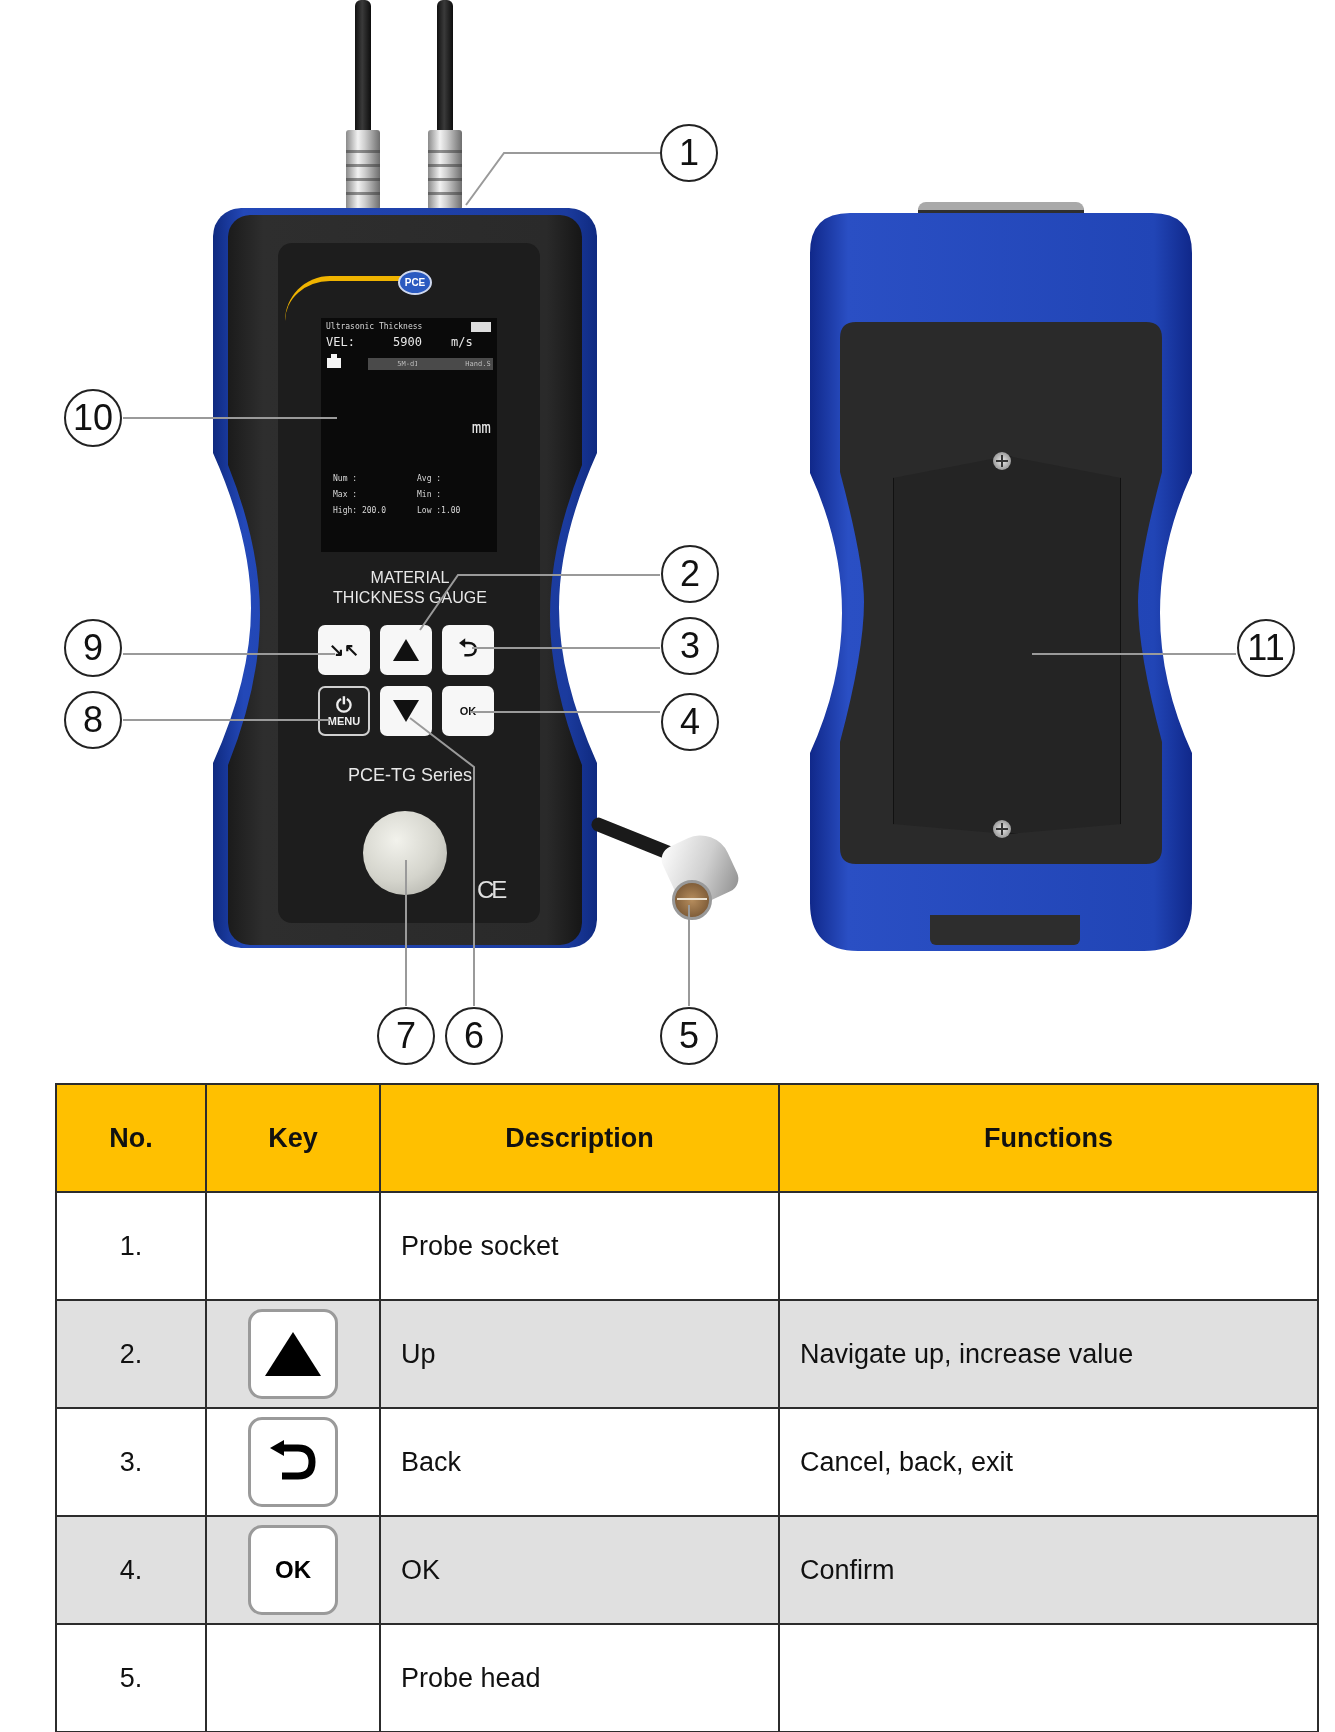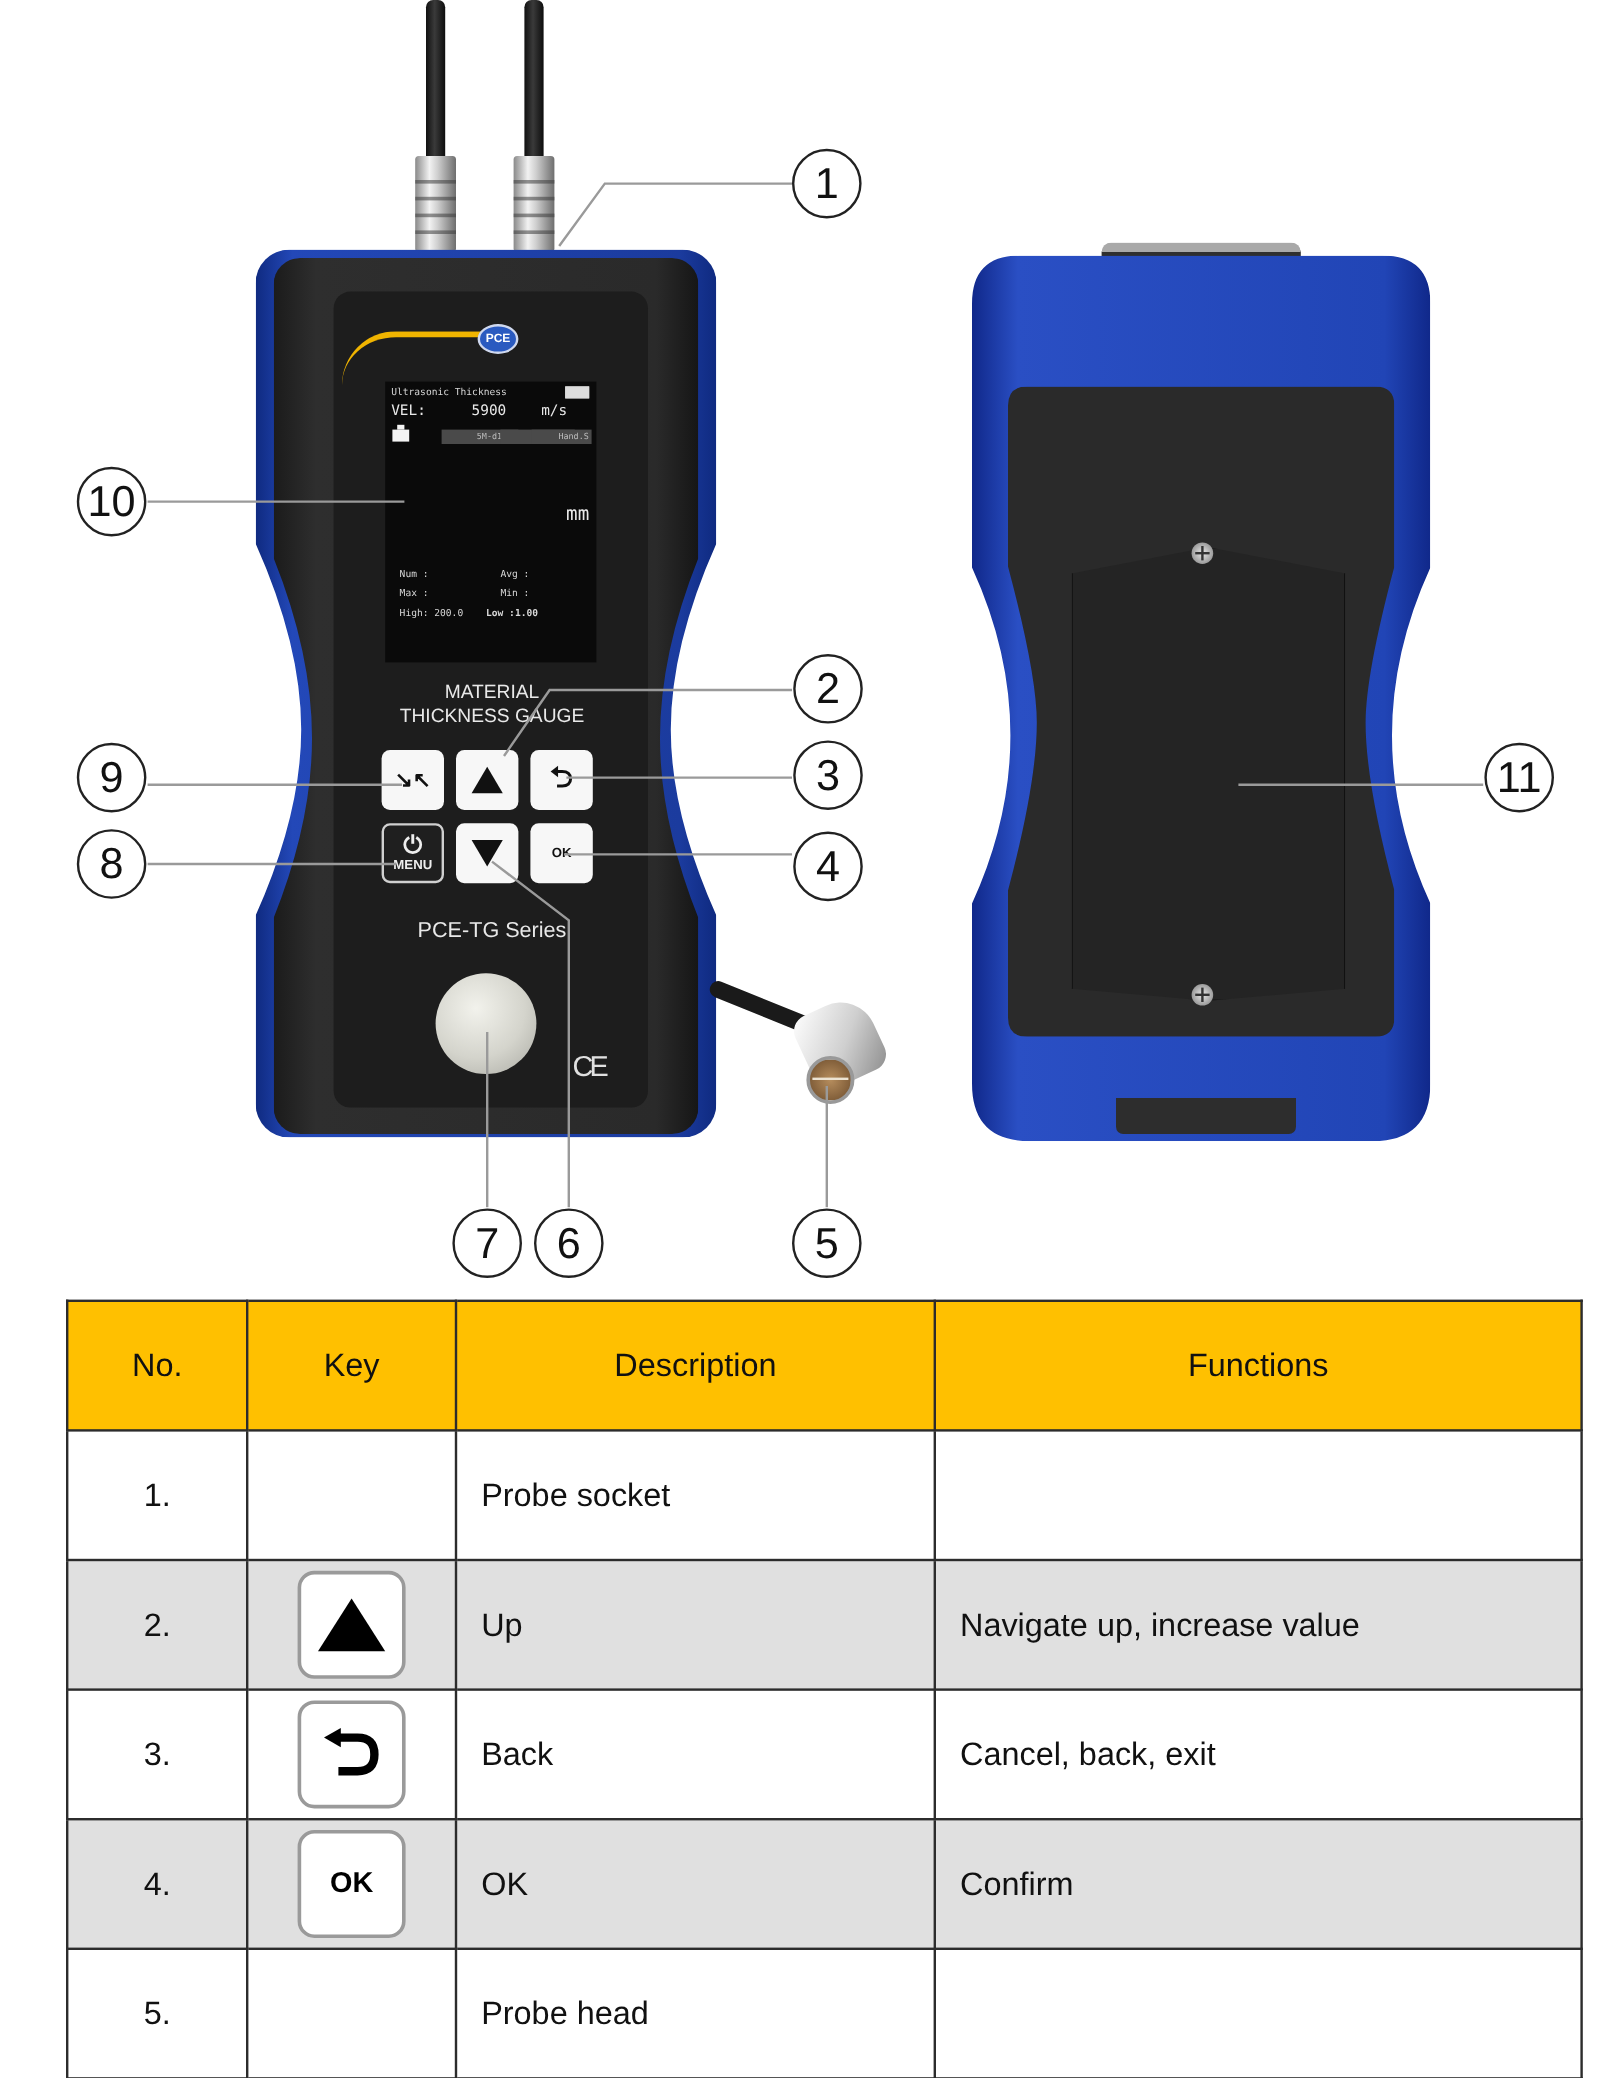--- a/index.html
+++ b/index.html
@@ -58,21 +58,21 @@
   .screw:after { top:3px; bottom:3px; left:8px; width:2px; }
   .back-bottom { position:absolute; left:930px; top:915px; width:150px; height:30px; background:#2d2d2d; border-radius:0 0 6px 6px; }
 
   
   .callout { position:absolute; width:58px; height:58px; border:2px solid #222; border-radius:50%; background:#fff; box-sizing:border-box; display:flex; align-items:center; justify-content:center; font-size:36px; color:#111; font-family:"Liberation Sans", sans-serif; }
   svg.leaders { position:absolute; left:0; top:0; width:1335px; height:1100px; pointer-events:none; }
 
   
   table.legend { position:absolute; left:55px; top:1083px; width:1264px; border-collapse:collapse; font-family:"Liberation Sans", sans-serif; }
   table.legend th, table.legend td { border:2px solid #2c2c2c; }
-  table.legend th { background:#ffc000; height:104px; font-size:27px; font-weight:normal; color:#111; text-align:center; }
+  table.legend th { background:#ffc000; height:104px; font-size:27px; font-weight:bold; color:#111; text-align:center; }
   table.legend td { height:104px; font-size:27px; color:#111; }
   table.legend tr.shaded td { background:#e0e0e0; }
   td.num { text-align:center; width:146px; }
   td.key-cell { width:170px; text-align:center; }
   td.desc { width:376px; padding-left:20px; }
   td.func { padding-left:20px; }
   .key-icon-box { display:inline-flex; width:90px; height:90px; border:3px solid #9a9a9a; border-radius:14px; background:#fff; align-items:center; justify-content:center; vertical-align:middle; box-sizing:border-box; }
   .key-icon-box .big-tri { width:0; height:0; border-left:28px solid transparent; border-right:28px solid transparent; border-bottom:44px solid #000; }
   .key-icon-box .ok-txt { font-weight:bold; font-size:24px; color:#000; }
 </style>
@@ -112,21 +112,21 @@
     <span class="probe-icon"></span>
     <span class="chip" style="left:47px; width:44px;">5M-d10</span>
     <span class="chip" style="left:96px; width:42px;">F1</span>
     <span class="chip" style="left:122px; width:30px;">Hand.S</span>
     <span class="reading-unit">mm</span>
     <span class="stat" style="left:12px; top:156px;">Num :</span>
     <span class="stat" style="left:96px; top:156px;">Avg :</span>
     <span class="stat" style="left:12px; top:172px;">Max :</span>
     <span class="stat" style="left:96px; top:172px;">Min :</span>
     <span class="stat" style="left:12px; top:188px;">High: 200.0</span>
-    <span class="stat" style="left:84px; top:188px;font-weight:bold;">Low :1.00</span>
+    <span class="stat" style="left:96px; top:188px;">Low :1.00</span>
   </div>
 
   <div class="brand-text">
     <div>MATERIAL</div>
     <div>THICKNESS GAUGE</div>
   </div>
 
   <div class="key" style="left:318px; top:625px;">
     <span style="font-size:18px; font-weight:bold;">↘↖</span>
   </div>

